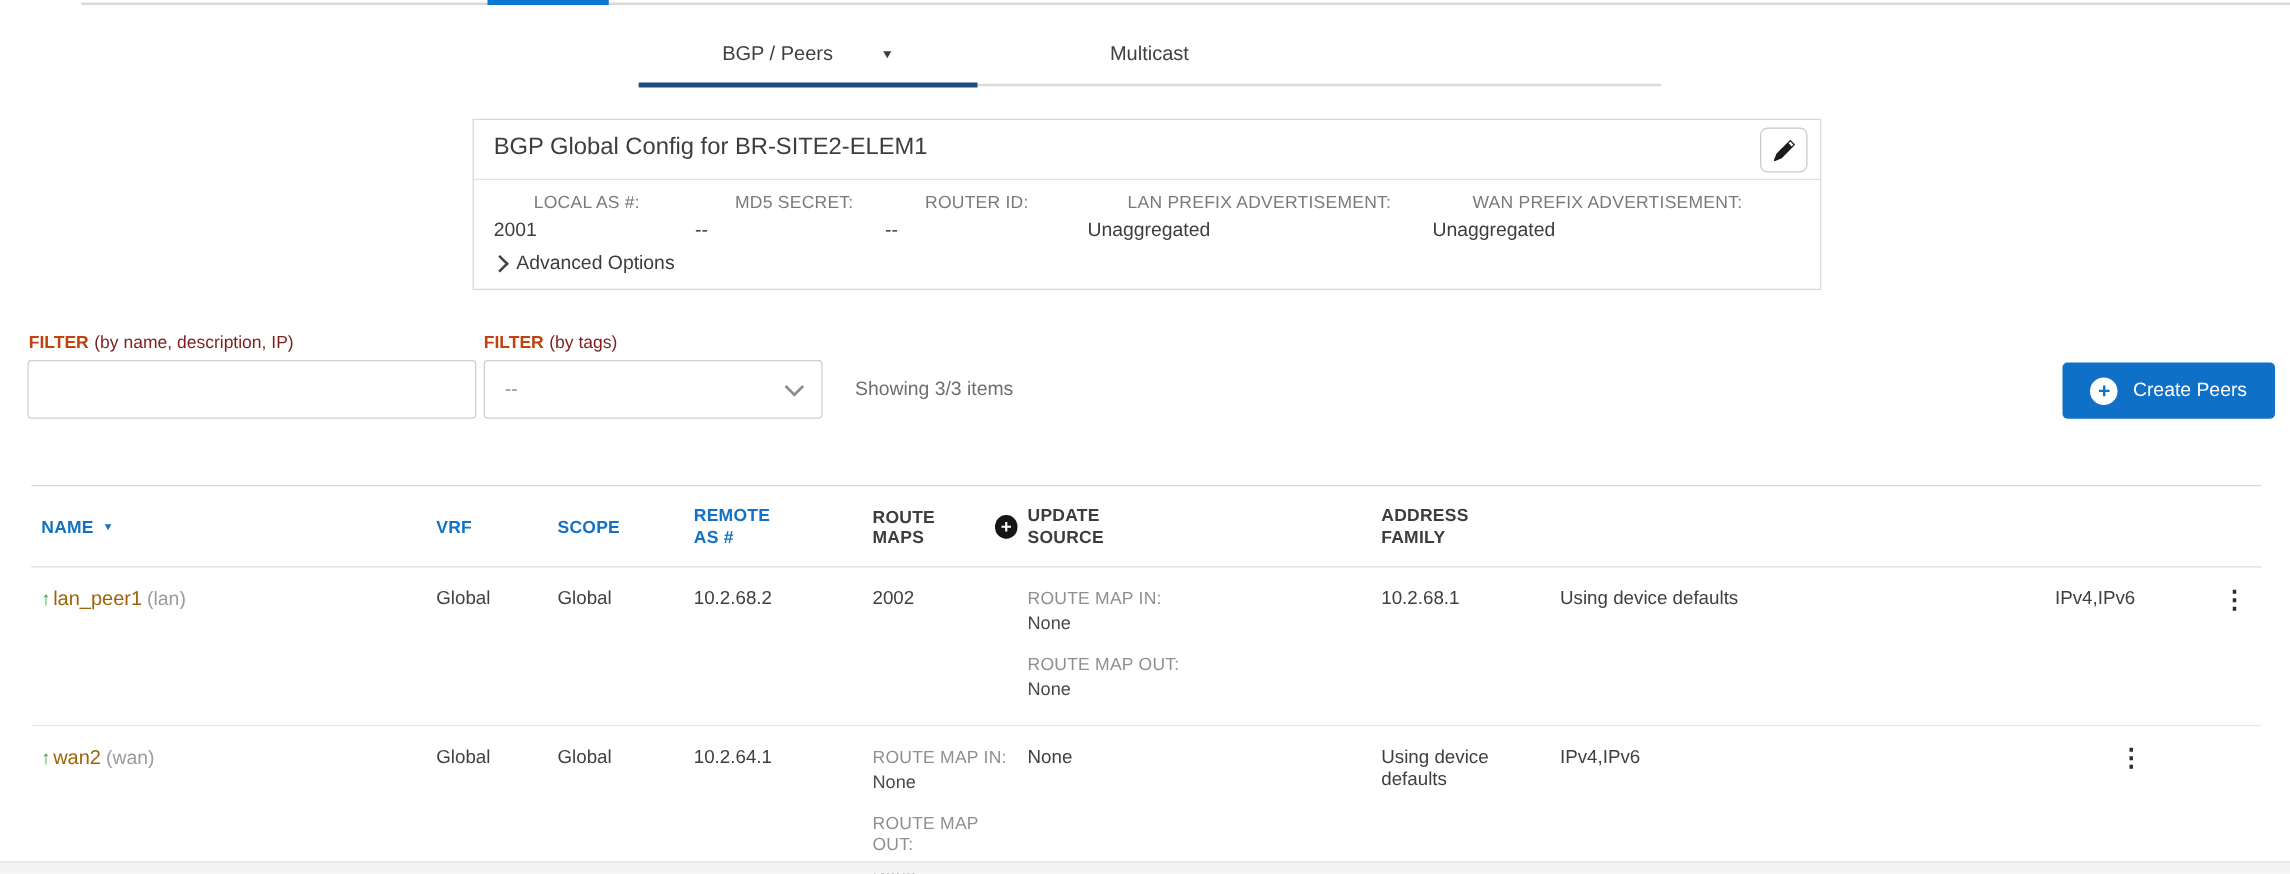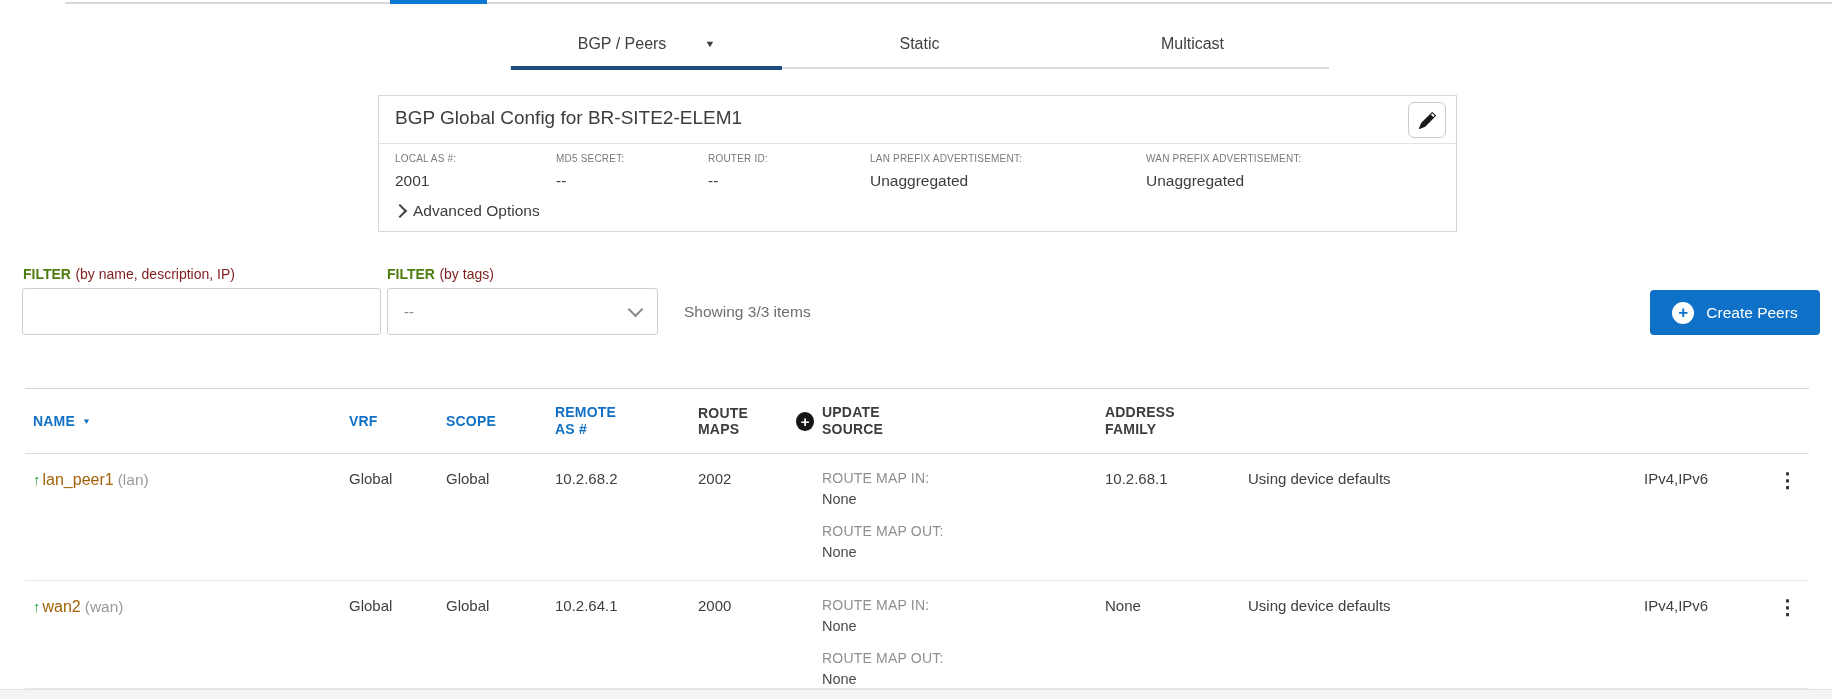--- a/index.html
+++ b/index.html
@@ -21,29 +21,29 @@
   .tab-caret{font-size:11px;color:#3c3c3c;transform:scaleY(.85);}
   .tab.active .tab-underline{position:absolute;left:1px;right:1px;bottom:-3px;height:4px;background:#1b4e7e;}
 
   
   .card{left:378px;top:95px;width:1079px;height:137px;border:1px solid #d8d8d8;background:#fff;box-sizing:border-box;}
   .card-title{position:absolute;left:16px;top:11px;font-size:19px;color:#3d3d3d;}
   .card-divider{position:absolute;left:0;top:47px;width:100%;height:1px;background:#e2e2e2;}
   .edit-btn{position:absolute;right:10px;top:6px;width:38px;height:36px;border:1px solid #c9c9c9;border-radius:6px;
             background:#fff;display:flex;align-items:center;justify-content:center;cursor:pointer;padding:0;}
   .field{position:absolute;top:58px;}
-  .field-label{font-size:10px;color:#7a7a7a;letter-spacing:.2px;line-height:1;}
+  .field-label{font-size:14px;color:#7a7a7a;letter-spacing:.2px;line-height:1;margin-left:32px;}
   .field-value{font-size:15.5px;color:#3d3d3d;margin-top:9px;line-height:1;}
   .adv-row{position:absolute;left:16px;top:106px;display:flex;align-items:center;gap:8px;cursor:pointer;}
   .adv-label{font-size:15.5px;color:#3d3d3d;}
   .chev-right{width:8px;height:8px;border-top:2px solid #404040;border-right:2px solid #404040;
               transform:rotate(45deg);display:inline-block;}
 
   
-  .flt-label{font-size:14px;color:#4d7c0f;font-weight:700;}
+  .flt-label{font-size:14px;color:#c2410c;font-weight:700;}
   .flt-hint{font-size:14px;color:#7f1d1d;font-weight:400;}
   .flt-label-1{left:23px;top:265px;}
   .flt-label-2{left:387px;top:265px;}
   .flt-input{left:22px;top:288px;width:337px;height:45px;border:1px solid #cfcfcf;border-radius:3px;
              font-size:15px;padding:0 10px;box-sizing:content-box;outline:none;font-family:inherit;color:#404040;}
   .flt-select{left:387px;top:288px;width:271px;height:47px;border:1px solid #cfcfcf;border-radius:3px;
               box-sizing:border-box;display:flex;align-items:center;justify-content:space-between;
               padding:0 16px;cursor:pointer;background:#fff;}
   .flt-select-value{font-size:15px;color:#8a8a8a;}
   .chev-down{width:9px;height:9px;border-left:2px solid #8a8a8a;border-bottom:2px solid #8a8a8a;
@@ -92,23 +92,20 @@
   <div class="abs top-rule"></div>
   <div class="abs top-indicator"></div>
 
   <div class="abs tabbar">
     <div class="tab active">
       <span>BGP / Peers</span>
       <span class="tab-caret">▼</span>
       <span class="tab-underline"></span>
     </div>
     <div class="tab">
-      <span>Static</span>
-    </div>
-    <div class="tab">
       <span>Multicast</span>
     </div>
   </div>
 
   <div class="abs card">
     <div class="card-title">BGP Global Config for BR-SITE2-ELEM1</div>
     <button class="edit-btn">
       <span style="display:flex;">
         <svg width="17" height="17" viewBox="0 0 16 16">
             <path fill="#1a1a1a" d="M12.15.15a.5.5 0 0 1 .7 0l3 3a.5.5 0 0 1 0 .7l-10 10a.5.5 0 0 1-.17.11l-5 2a.5.5 0 0 1-.65-.65l2-5a.5.5 0 0 1 .11-.17l10-10zM11.2 2.5l2.3 2.3 1.3-1.3L12.5 1.2 11.2 2.5z"></path>
@@ -221,21 +218,20 @@
       </div>
     </div>
 
     <div class="t-row body-row row-2">
       <div class="t-cell first">
         <span class="up-arrow">↑</span><span class="peer-name">wan2</span><span class="peer-name-suffix">(wan)</span>
       </div>
       <div class="t-cell">Global</div>
       <div class="t-cell">Global</div>
       <div class="t-cell">10.2.64.1</div>
-      <div class="t-cell">2000</div>
       <div class="t-cell">
         <div class="rm-group">
           <div class="rm-label">ROUTE MAP IN:</div>
           <div class="rm-value">None</div>
         </div>
         <div class="rm-group">
           <div class="rm-label">ROUTE MAP OUT:</div>
           <div class="rm-value">None</div>
         </div>
       </div>

